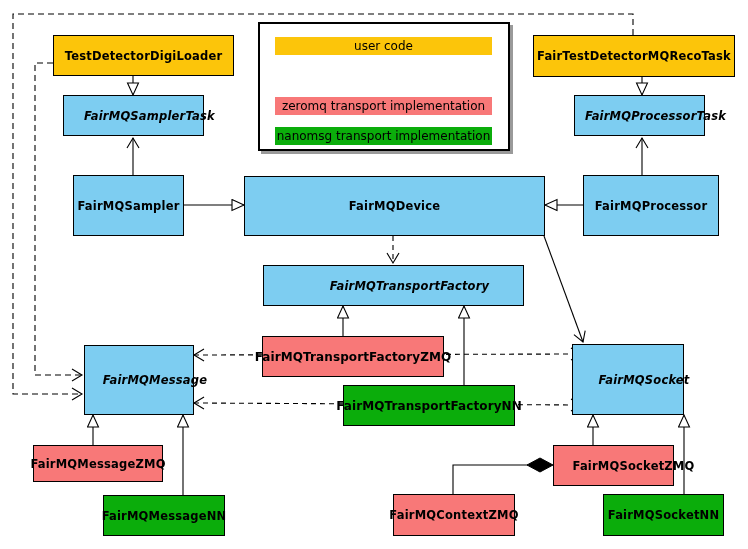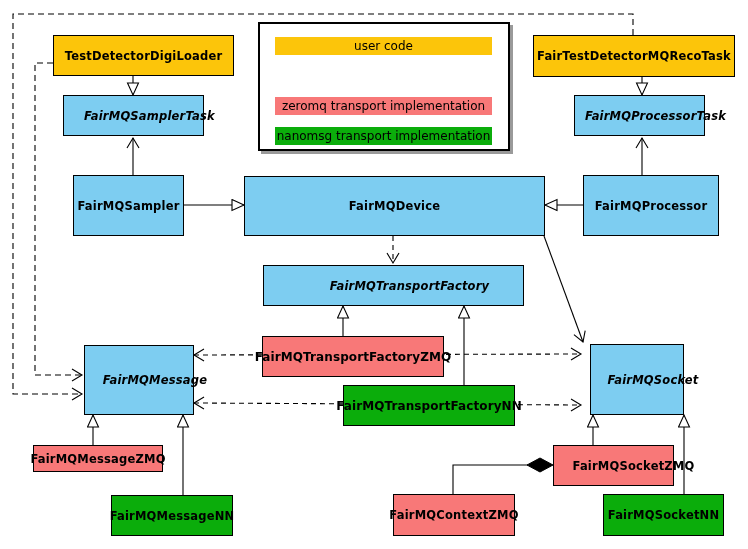--- a/index.html
+++ b/index.html
@@ -45,23 +45,23 @@
   #n-recotask     { left: 533px; top: 35px;  width: 202px; height: 42px; }
   #n-samplertask  { left: 63px;  top: 95px;  width: 141px; height: 41px; }
   #n-processortask{ left: 574px; top: 95px;  width: 131px; height: 41px; }
   #n-sampler      { left: 73px;  top: 175px; width: 111px; height: 61px; }
   #n-device       { left: 244px; top: 176px; width: 301px; height: 60px; }
   #n-processor    { left: 583px; top: 175px; width: 136px; height: 61px; }
   #n-tfactory     { left: 263px; top: 265px; width: 261px; height: 41px; }
   #n-tfzmq        { left: 262px; top: 336px; width: 182px; height: 41px; }
   #n-tfnn         { left: 343px; top: 385px; width: 172px; height: 41px; }
   #n-message      { left: 84px;  top: 345px; width: 110px; height: 70px; }
-  #n-socket       { left: 590px; top: 344px; width: 94px; height: 71px; }
-  #n-messagezmq   { left: 33px;  top: 445px; width: 130px; height: 27px; }
-  #n-messagenn    { left: 103px; top: 495px; width: 122px; height: 41px; margin-left: 8px; }
+  #n-socket       { left: 572px; top: 344px; width: 112px; height: 71px; }
+  #n-messagezmq   { left: 33px;  top: 445px; width: 130px; height: 37px; }
+  #n-messagenn    { left: 103px; top: 495px; width: 122px; height: 41px; }
   #n-contextzmq   { left: 393px; top: 494px; width: 122px; height: 42px; }
   #n-socketzmq    { left: 553px; top: 445px; width: 121px; height: 41px; padding-left: 40px; }
   #n-socketnn     { left: 603px; top: 494px; width: 121px; height: 42px; }
 
   
   #legend {
     position: absolute;
     left: 258px; top: 22px;
     width: 252px; height: 129px;
     box-sizing: border-box;

